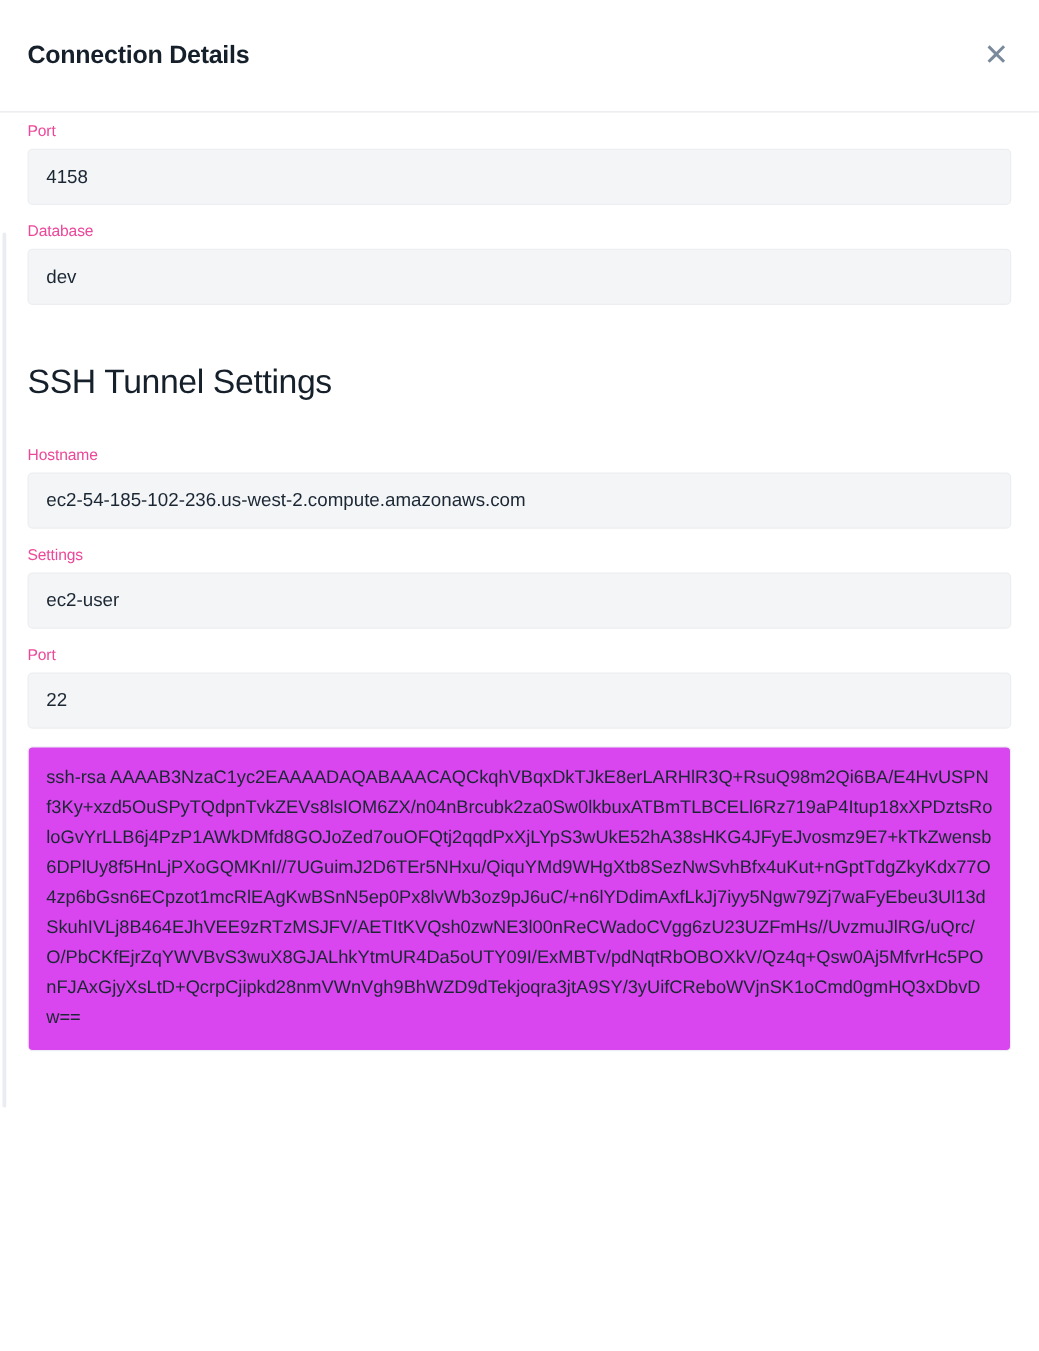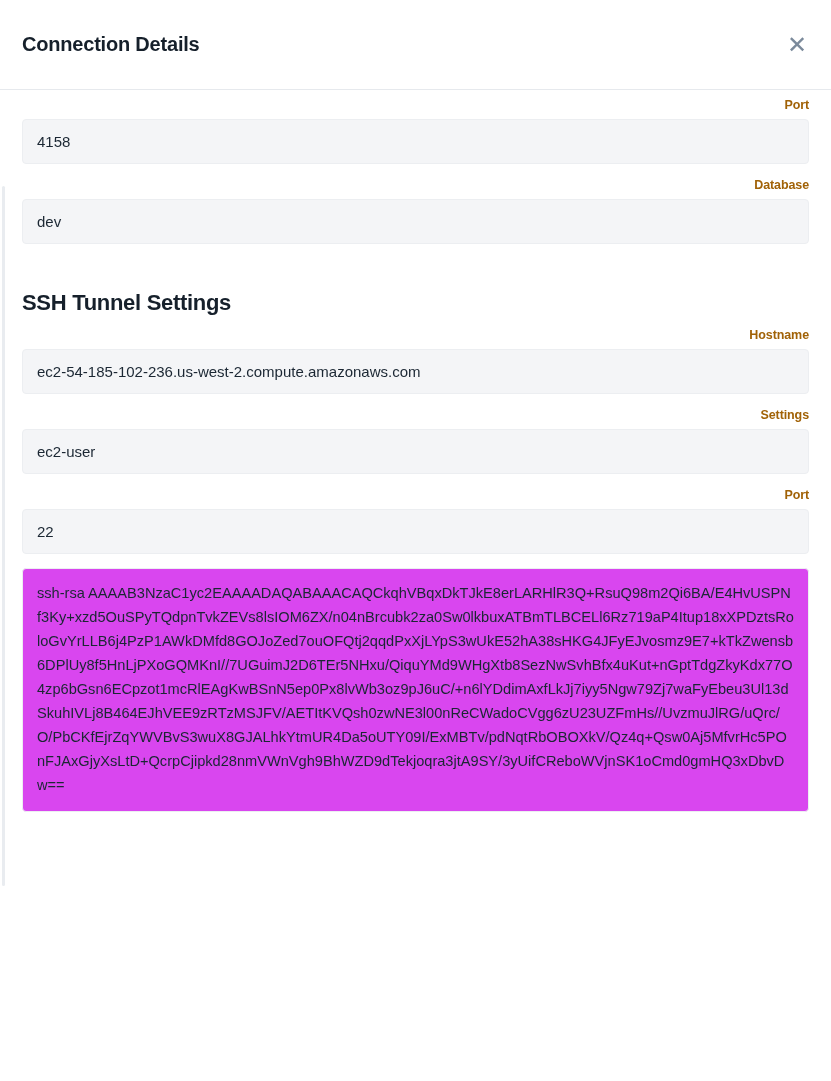--- a/index.html
+++ b/index.html
@@ -76,55 +76,54 @@
     background: #e9ecf0;
     border-radius: 2px;
   }
 
   .field {
     margin-top: 14px;
   }
 
   .field-label {
     font-size: 12.5px;
-    font-weight: bold;
-    color: #a16207;
+    font-weight: normal;
+    color: #ec4899;
     margin-bottom: 7px;
     letter-spacing: -0.1px;
-    text-align: right;
   }
 
   .field-value {
     background: #f4f5f7;
     border: 1px solid #eceef1;
     border-radius: 4px;
     padding: 12px 14px;
     font-size: 15px;
     color: #1b2733;
     box-sizing: border-box;
     min-height: 45px;
     display: flex;
     align-items: center;
   }
 
   .section-heading {
-    font-size: 22px;
-    font-weight: bold;
+    font-size: 27px;
+    font-weight: normal;
     color: #16202b;
     margin-top: 46px;
     margin-bottom: 6px;
     letter-spacing: -0.3px;
   }
 
   .field.first {
     margin-top: 8px;
   }
 
   .field.after-heading {
-    margin-top: 12px;
+    margin-top: 36px;
   }
 
   .key-value {
     background: #d946ef;
     border: 1px solid #eceef1;
     border-radius: 4px;
     padding: 12px 14px 14px 14px;
     font-size: 14.6px;
     line-height: 24px;
     color: #1b2733;

